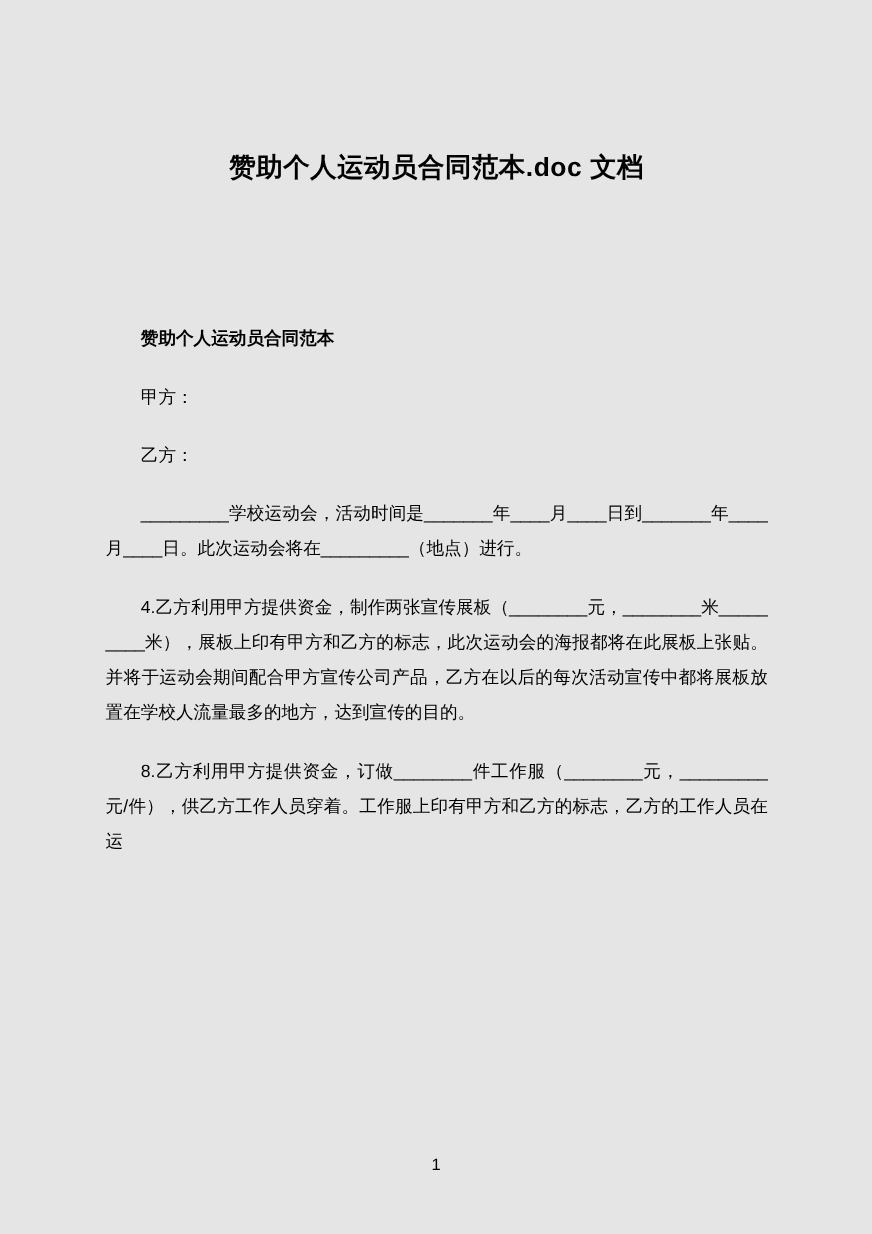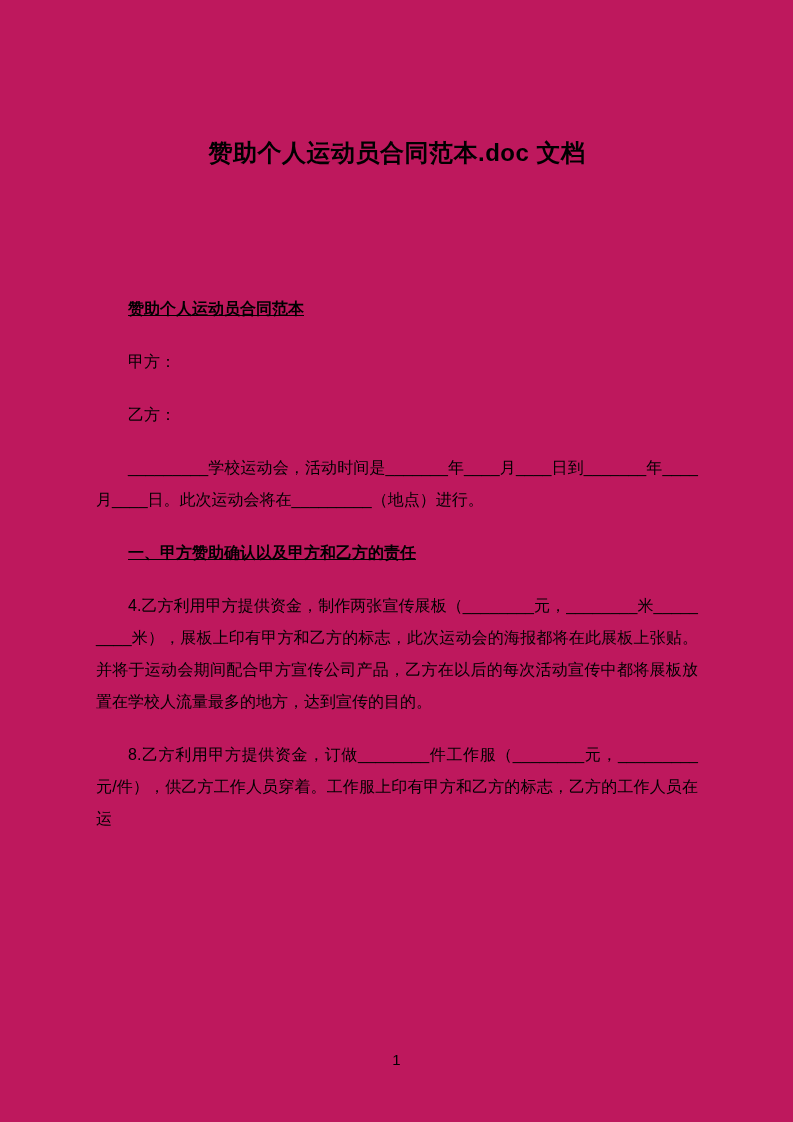--- a/index.html
+++ b/index.html
@@ -11,21 +11,21 @@
     width: 793px;
     height: 1122px;
     position: relative;
     overflow: hidden;
     font-family: "Liberation Sans", "DejaVu Sans", sans-serif;
     color: #000000;
   }
   .page {
     position: absolute;
     inset: 0;
-    background: #be185d;
+    background: #e5e5e5;
     box-sizing: border-box;
     padding: 135px 95px 0 96px;
   }
   .doc-title {
     margin: 0;
     font-size: 24px;
     line-height: 36px;
     font-weight: bold;
     text-align: center;
     color: #000000;
@@ -38,21 +38,20 @@
     margin: 0 0 21px 0;
     font-size: 16px;
     line-height: 32px;
     text-align: justify;
     text-indent: 2em;
     word-break: break-all;
     color: #000000;
   }
   .bold {
     font-weight: bold;
-    text-decoration: underline;
   }
   .page-footer {
     position: absolute;
     left: 0;
     right: 0;
     top: 1050px;
     text-align: center;
     font-size: 15px;
     line-height: 20px;
     color: #000000;
@@ -68,21 +67,20 @@
   <div class="doc-body">
 
     <p class="para bold">赞助个人运动员合同范本</p>
 
     <p class="para">甲方：</p>
 
     <p class="para">乙方：</p>
 
     <p class="para">_________学校运动会，活动时间是_______年____月____日到_______年____月____日。此次运动会将在_________（地点）进行。</p>
 
-    <p class="para bold">一、甲方赞助确认以及甲方和乙方的责任</p>
 
 
 
 
     <p class="para">4.乙方利用甲方提供资金，制作两张宣传展板（________元，________米_________米），展板上印有甲方和乙方的标志，此次运动会的海报都将在此展板上张贴。并将于运动会期间配合甲方宣传公司产品，乙方在以后的每次活动宣传中都将展板放置在学校人流量最多的地方，达到宣传的目的。</p>
 
     <p class="para">8.乙方利用甲方提供资金，订做________件工作服（________元，_________元/件），供乙方工作人员穿着。工作服上印有甲方和乙方的标志，乙方的工作人员在运</p>
 
   </div>
 

